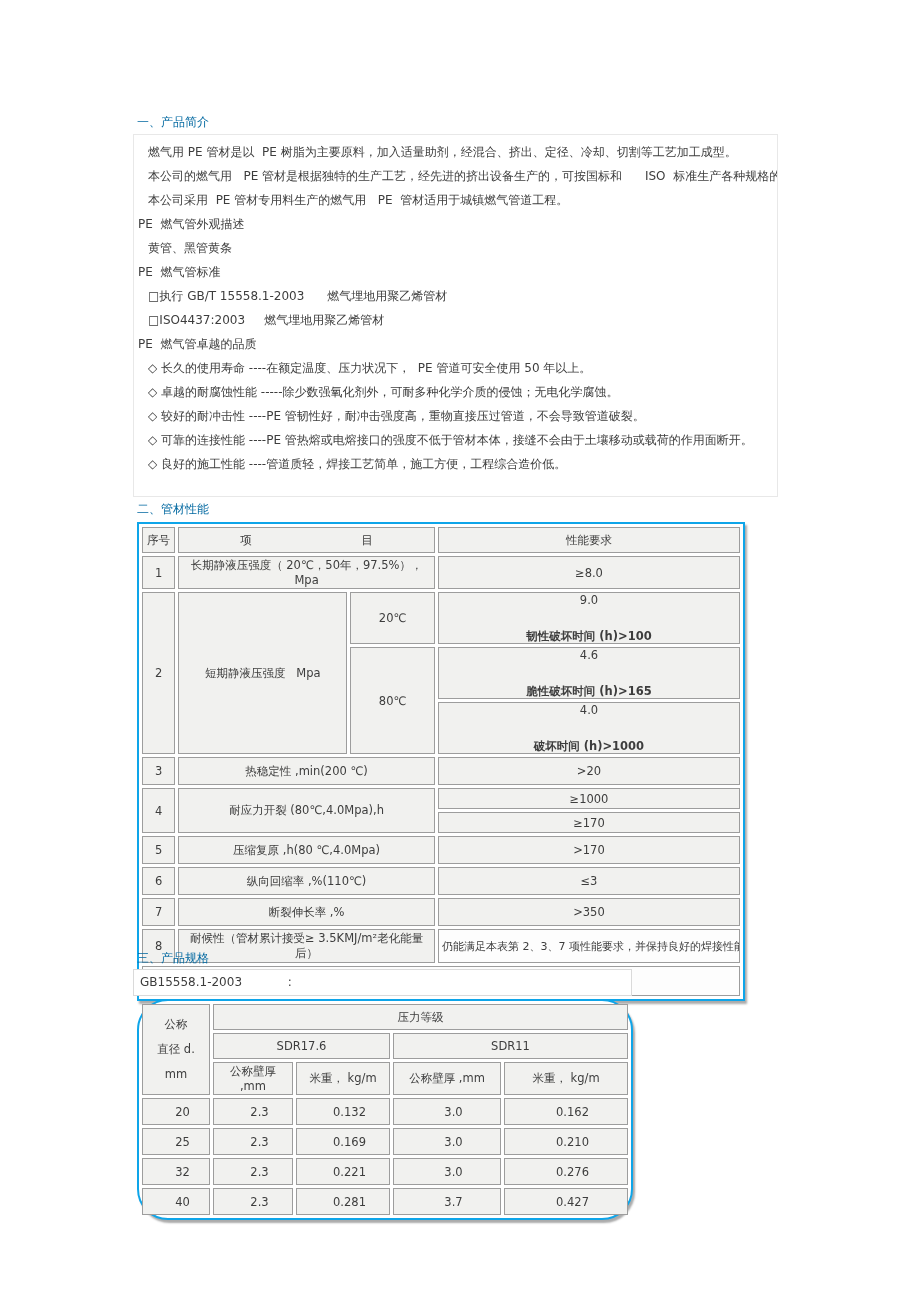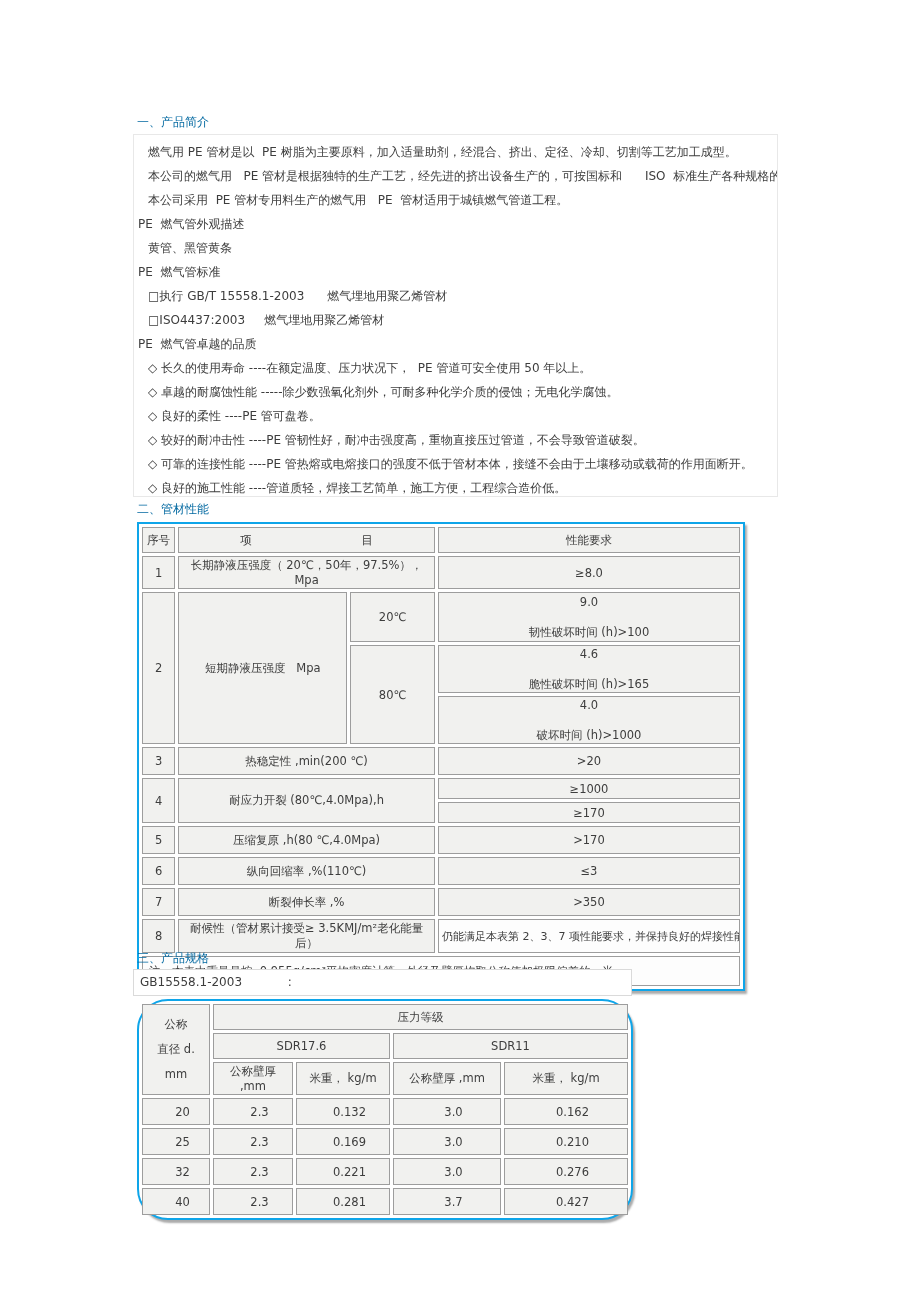--- a/index.html
+++ b/index.html
@@ -47,21 +47,21 @@
 
   tr.rh22 > td{height:22px;}
   tr.rh24 > td{height:24px;}
   tr.rh19 > td{height:17px;}
   tr.rh26 > td{height:26px;}
   tr.rh46 > td{height:46px;}
   tr.rh23 > td{height:23px;padding-left:16px;}
 
   td.stack-cell{padding:0;}
   .stack-cell .sv{line-height:14px;}
-  .stack-cell .sl{margin-top:16px;line-height:14px;}
+  .stack-cell .sl{margin-top:22px;line-height:14px;font-weight:bold;}
 
   td.req8{white-space:nowrap;font-size:11px;letter-spacing:0px;}
 
   .dia-cell div{line-height:25px;}
 
   
   #standard-ref-box{
     position:absolute;left:133px;top:969px;width:499px;height:27px;
     border:1px solid #dadada;box-sizing:border-box;background:#ffffff;
     line-height:25px;padding-left:6px;white-space:pre;
@@ -77,21 +77,20 @@
   <p class="ind1">本公司的燃气用   PE 管材是根据独特的生产工艺，经先进的挤出设备生产的，可按国标和      ISO  标准生产各种规格的   PE  管材。</p>
   <p class="ind1">本公司采用  PE 管材专用料生产的燃气用   PE  管材适用于城镇燃气管道工程。</p>
   <p class="ind0">PE  燃气管外观描述</p>
   <p class="ind1">黄管、黑管黄条</p>
   <p class="ind0">PE  燃气管标准</p>
   <p class="ind1">□执行 GB/T 15558.1-2003      燃气埋地用聚乙烯管材</p>
   <p class="ind1">□ISO4437:2003     燃气埋地用聚乙烯管材</p>
   <p class="ind0">PE  燃气管卓越的品质</p>
   <p class="ind1">◇ 长久的使用寿命 ----在额定温度、压力状况下，  PE 管道可安全使用 50 年以上。</p>
   <p class="ind1">◇ 卓越的耐腐蚀性能 -----除少数强氧化剂外，可耐多种化学介质的侵蚀；无电化学腐蚀。</p>
-  <p class="ind1">◇ 良好的柔性 ----PE 管可盘卷。</p>
   <p class="ind1">◇ 较好的耐冲击性 ----PE 管韧性好，耐冲击强度高，重物直接压过管道，不会导致管道破裂。</p>
   <p class="ind1">◇ 可靠的连接性能 ----PE 管热熔或电熔接口的强度不低于管材本体，接缝不会由于土壤移动或载荷的作用面断开。</p>
   <p class="ind1">◇ 良好的施工性能 ----管道质轻，焊接工艺简单，施工方便，工程综合造价低。</p>
 </div>
 
 <div class="sec-heading" id="heading-performance">二、管材性能</div>
 
 <table id="performance-table" class="data-table">
   <colgroup>
     <col style="width:33px">

